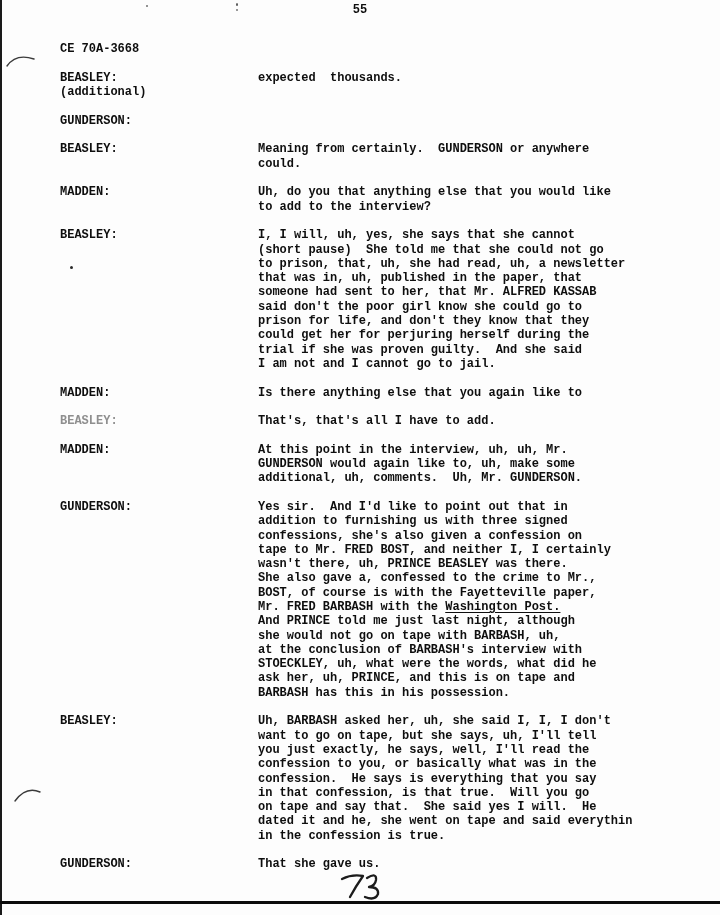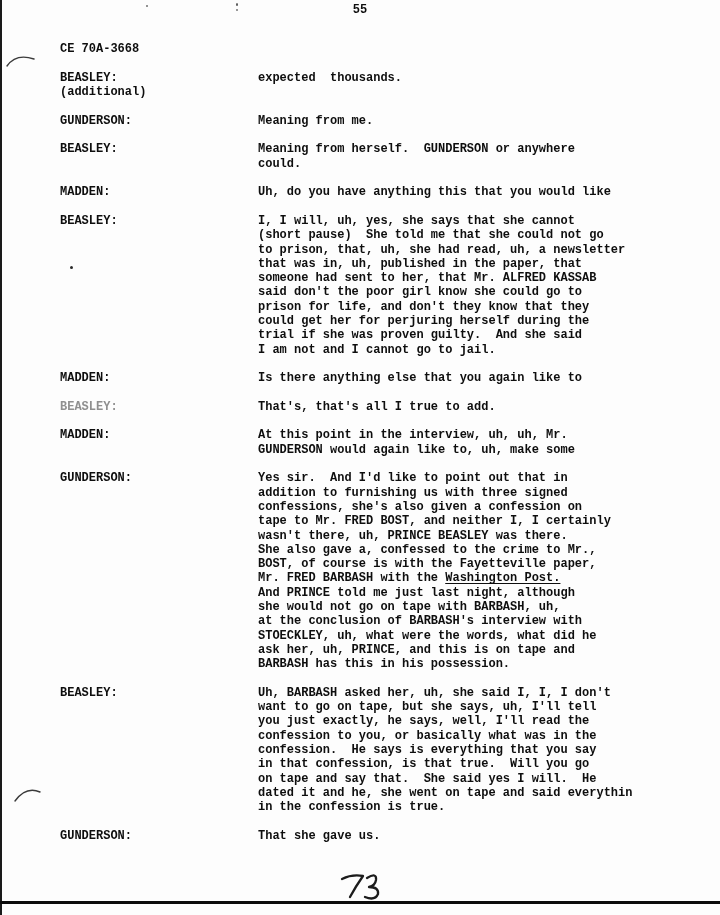--- a/index.html
+++ b/index.html
@@ -68,45 +68,44 @@
 
 <div class="abs" id="doc-id">CE 70A-3668</div>
 
 <div class="abs" id="transcript">
     <div class="entry">
       <div class="speaker"><div>BEASLEY:</div><div>(additional)</div></div>
       <div class="dialogue"><div class="line">expected  thousands.</div></div>
     </div>
     <div class="entry">
       <div class="speaker"><div>GUNDERSON:</div></div>
-      <div class="dialogue"><div class="line">Meaning from me.</div></div>
     </div>
     <div class="entry">
       <div class="speaker"><div>BEASLEY:</div></div>
-      <div class="dialogue"><div class="line">Meaning from herself.  GUNDERSON or anywhere</div><div class="line">could.</div></div>
+      <div class="dialogue"><div class="line">Meaning from certainly.  GUNDERSON or anywhere</div><div class="line">could.</div></div>
     </div>
     <div class="entry">
       <div class="speaker"><div>MADDEN:</div></div>
-      <div class="dialogue"><div class="line">Uh, do you have anything this that you would like</div></div>
+      <div class="dialogue"><div class="line">Uh, do you that anything else that you would like</div><div class="line">to add to the interview?</div></div>
     </div>
     <div class="entry">
       <div class="speaker"><div>BEASLEY:</div></div>
       <div class="dialogue"><div class="line">I, I will, uh, yes, she says that she cannot</div><div class="line">(short pause)  She told me that she could not go</div><div class="line">to prison, that, uh, she had read, uh, a newsletter</div><div class="line">that was in, uh, published in the paper, that</div><div class="line">someone had sent to her, that Mr. ALFRED KASSAB</div><div class="line">said don't the poor girl know she could go to</div><div class="line">prison for life, and don't they know that they</div><div class="line">could get her for perjuring herself during the</div><div class="line">trial if she was proven guilty.  And she said</div><div class="line">I am not and I cannot go to jail.</div></div>
     </div>
     <div class="entry">
       <div class="speaker"><div>MADDEN:</div></div>
       <div class="dialogue"><div class="line">Is there anything else that you again like to</div></div>
     </div>
     <div class="entry">
       <div class="speaker faded"><div>BEASLEY:</div></div>
-      <div class="dialogue"><div class="line">That's, that's all I true to add.</div></div>
+      <div class="dialogue"><div class="line">That's, that's all I have to add.</div></div>
     </div>
     <div class="entry">
       <div class="speaker"><div>MADDEN:</div></div>
-      <div class="dialogue"><div class="line">At this point in the interview, uh, uh, Mr.</div><div class="line">GUNDERSON would again like to, uh, make some</div></div>
+      <div class="dialogue"><div class="line">At this point in the interview, uh, uh, Mr.</div><div class="line">GUNDERSON would again like to, uh, make some</div><div class="line">additional, uh, comments.  Uh, Mr. GUNDERSON.</div></div>
     </div>
     <div class="entry">
       <div class="speaker"><div>GUNDERSON:</div></div>
       <div class="dialogue"><div class="line">Yes sir.  And I'd like to point out that in</div><div class="line">addition to furnishing us with three signed</div><div class="line">confessions, she's also given a confession on</div><div class="line">tape to Mr. FRED BOST, and neither I, I certainly</div><div class="line">wasn't there, uh, PRINCE BEASLEY was there.</div><div class="line">She also gave a, confessed to the crime to Mr.,</div><div class="line">BOST, of course is with the Fayetteville paper,</div><div class="line"><span>Mr. FRED BARBASH with the </span><span class="u">Washington Post.</span></div><div class="line">And PRINCE told me just last night, although</div><div class="line">she would not go on tape with BARBASH, uh,</div><div class="line">at the conclusion of BARBASH's interview with</div><div class="line">STOECKLEY, uh, what were the words, what did he</div><div class="line">ask her, uh, PRINCE, and this is on tape and</div><div class="line">BARBASH has this in his possession.</div></div>
     </div>
     <div class="entry">
       <div class="speaker"><div>BEASLEY:</div></div>
       <div class="dialogue"><div class="line">Uh, BARBASH asked her, uh, she said I, I, I don't</div><div class="line">want to go on tape, but she says, uh, I'll tell</div><div class="line">you just exactly, he says, well, I'll read the</div><div class="line">confession to you, or basically what was in the</div><div class="line">confession.  He says is everything that you say</div><div class="line">in that confession, is that true.  Will you go</div><div class="line">on tape and say that.  She said yes I will.  He</div><div class="line">dated it and he, she went on tape and said everythin</div><div class="line">in the confession is true.</div></div>
     </div>
     <div class="entry">

